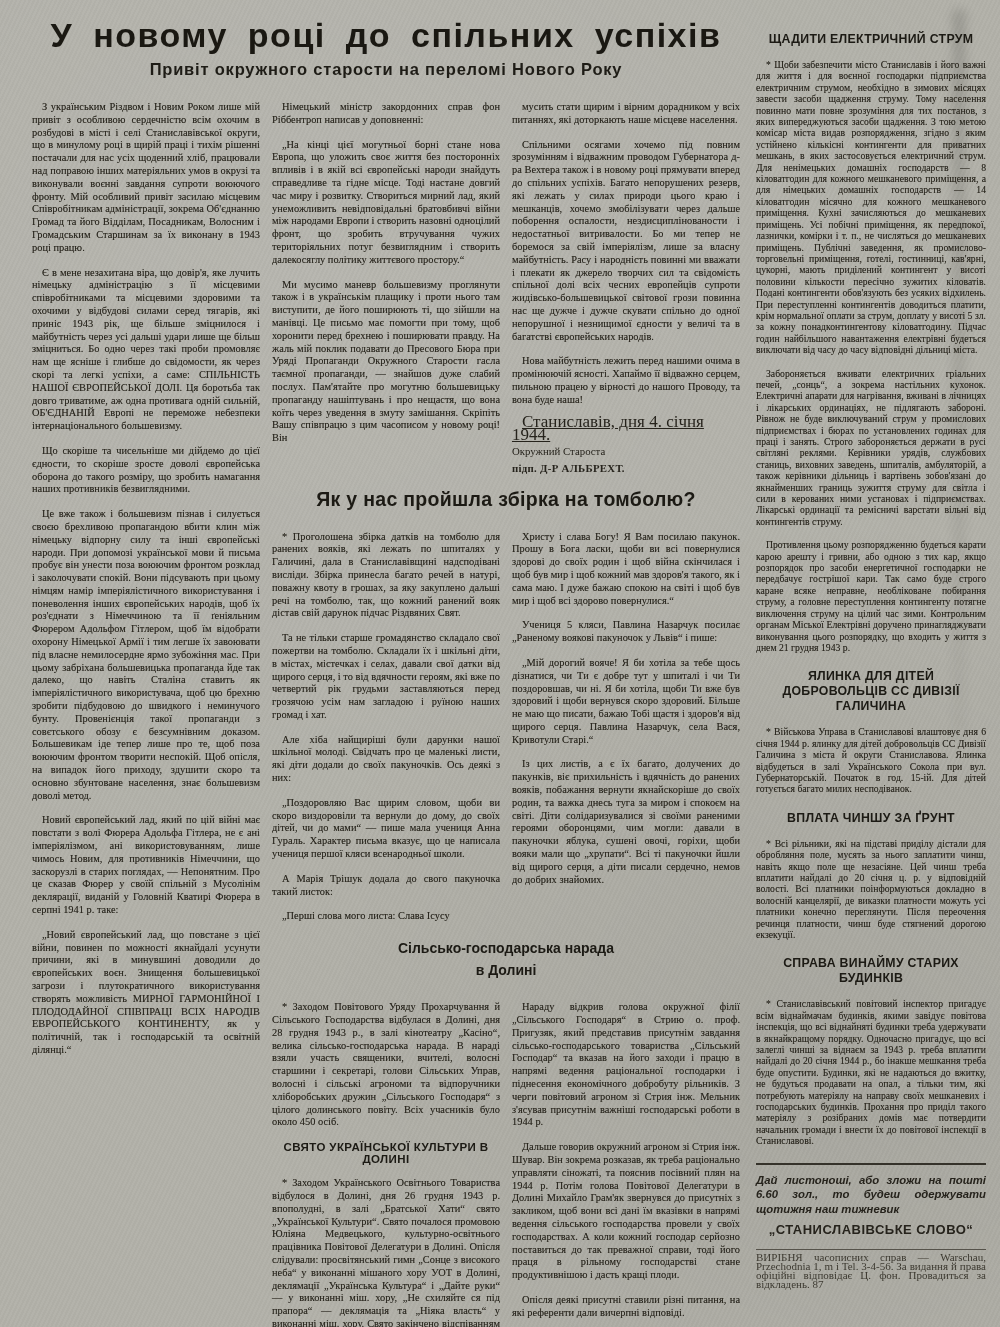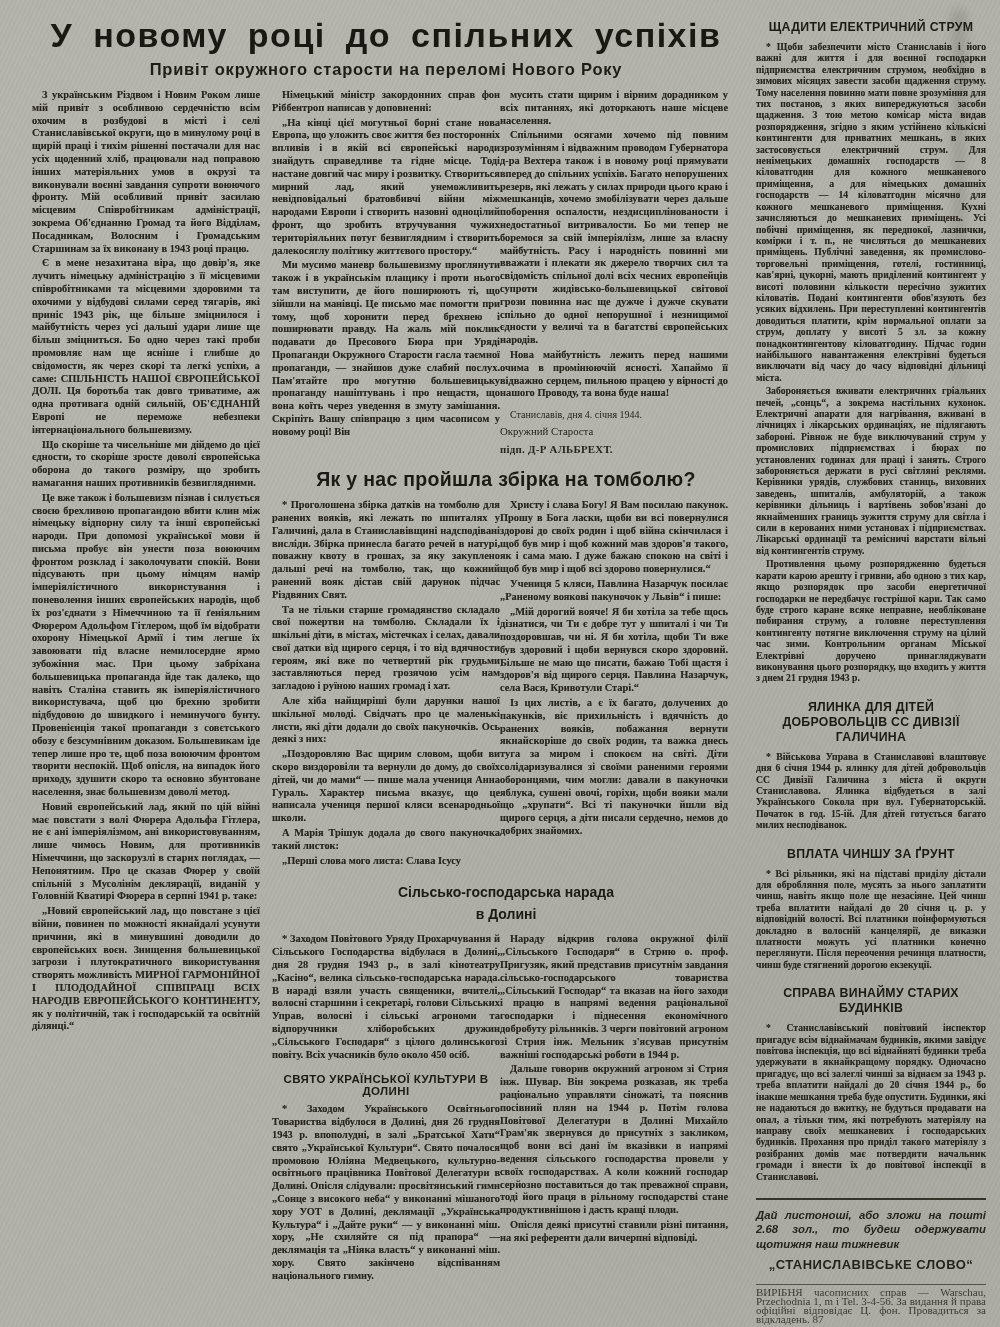--- a/index.html
+++ b/index.html
@@ -24,40 +24,40 @@
 
   .masthead{text-align:center;margin:2px 0 10px;}
   .mast-title{font-family:"Liberation Sans",sans-serif;font-weight:bold;font-size:34px;
     letter-spacing:1.5px;word-spacing:9px;color:#1a1812;margin:0;line-height:38px;}
   .mast-sub{font-family:"Liberation Sans",sans-serif;font-weight:bold;font-size:16.5px;
     letter-spacing:0.8px;margin:6px 0 0;color:#1e1c16;}
 
   .triple{display:flex;gap:12px;}
   .c1{width:228px;flex:0 0 auto;}
   .c23{width:468px;flex:0 0 auto;}
-  .duo{display:flex;}
+  .duo{display:flex;gap:12px;}
   .duo > div{width:228px;flex:0 0 auto;}
 
   .para{font-size:10.4px;line-height:12.8px;text-align:justify;text-indent:10px;
-    margin:0 0 2px 0;color:#28251d;text-shadow:0 0 0.4px rgba(45,42,34,0.45);font-weight:bold;}
+    margin:12px 0 2px 0;color:#28251d;text-shadow:0 0 0.4px rgba(45,42,34,0.45);}
   .rightcol .para{font-size:9.7px;line-height:11.4px;}
 
   .sec-title{font-family:"Liberation Sans",sans-serif;font-weight:bold;text-align:center;color:#1c1a14;}
   .tombola-title{font-size:19.5px;margin:12px 0 8px;letter-spacing:0.3px;}
   .agri-title{font-size:14px;line-height:22px;margin:12px 0 8px;}
   .small-head{font-family:"Liberation Sans",sans-serif;font-weight:bold;font-size:11.5px;
     letter-spacing:0.4px;text-align:center;margin:12px 6px 6px;color:#1c1a14;}
 
-  .dateline{font-size:10px;line-height:13px;margin:8px 0 0;text-indent:10px;}
+  .dateline{font-size:17px;line-height:13px;margin:8px 0 0;text-indent:10px;text-decoration:underline;}
   .sig{text-align:left;font-size:10.8px;line-height:13.5px;margin:4px 10px 0 0;}
   .sig-name{font-weight:bold;letter-spacing:0.3px;}
 
   .r-title{font-family:"Liberation Sans",sans-serif;font-weight:bold;font-size:12.3px;
     line-height:15px;text-align:center;letter-spacing:0.3px;margin:16px 2px 6px;color:#1c1a14;}
-  .rightcol article:first-child .r-title{margin-top:6px;}
+  .rightcol article:first-child .r-title{margin-top:18px;}
 
   .sub-ad{margin-top:16px;border-top:2px solid #35322a;padding-top:8px;}
   .ad-text{font-family:"Liberation Sans",sans-serif;font-weight:bold;font-style:italic;
     font-size:11.3px;line-height:14.5px;text-align:justify;margin:0;}
   .ad-name{font-family:"Liberation Sans",sans-serif;font-weight:bold;font-size:13px;
     text-align:center;margin:6px 0 0;letter-spacing:0.5px;}
 
   .imprint{margin-top:12px;border-top:1px solid #55524a;padding-top:3px;
     font-size:11px;line-height:8.8px;text-align:justify;color:#3c3930;}
 </style>
@@ -170,21 +170,21 @@
       </article>
 
       <article>
         <h3 class="r-title">СПРАВА ВИНАЙМУ СТАРИХ БУДИНКІВ</h3>
         <div>
             <p class="para">* Станиславівський повітовий інспектор пригадує всім віднаймачам будинків, якими завідує повітова інспекція, що всі віднайняті будинки треба удержувати в якнайкращому порядку. Одночасно пригадує, що всі залеглі чинші за віднаєм за 1943 р. треба вплатити найдалі до 20 січня 1944 р., бо інакше мешкання треба буде опустити. Будинки, які не надаються до вжитку, не будуться продавати на опал, а тільки тим, які потребують матеріялу на направу своїх мешканевих і господарських будинків. Прохання про приділ такого матеріялу з розібраних домів має потвердити начальник громади і внести їх до повітової інспекції в Станиславові.</p>
           </div>
       </article>
 
       <div class="sub-ad">
-        <p class="ad-text">Дай листоноші, або зложи на пошті 2.68 зол., то будеш одержувати щотижня наш тижневик</p>
+        <p class="ad-text">Дай листоноші, або зложи на пошті 6.60 зол., то будеш одержувати щотижня наш тижневик</p>
         <p class="ad-name">„СТАНИСЛАВІВСЬКЕ СЛОВО“</p>
       </div>
 
       <div class="imprint">ВИРІБНЯ часописних справ — Warschau, Przechodnia 1, m i Tel. 3-4-56. За видання й права офіційні відповідає Ц. фон. Провадиться за відкладень. 87</div>
     </aside>
 
   </div>
 </div>
 
 </body></html>

